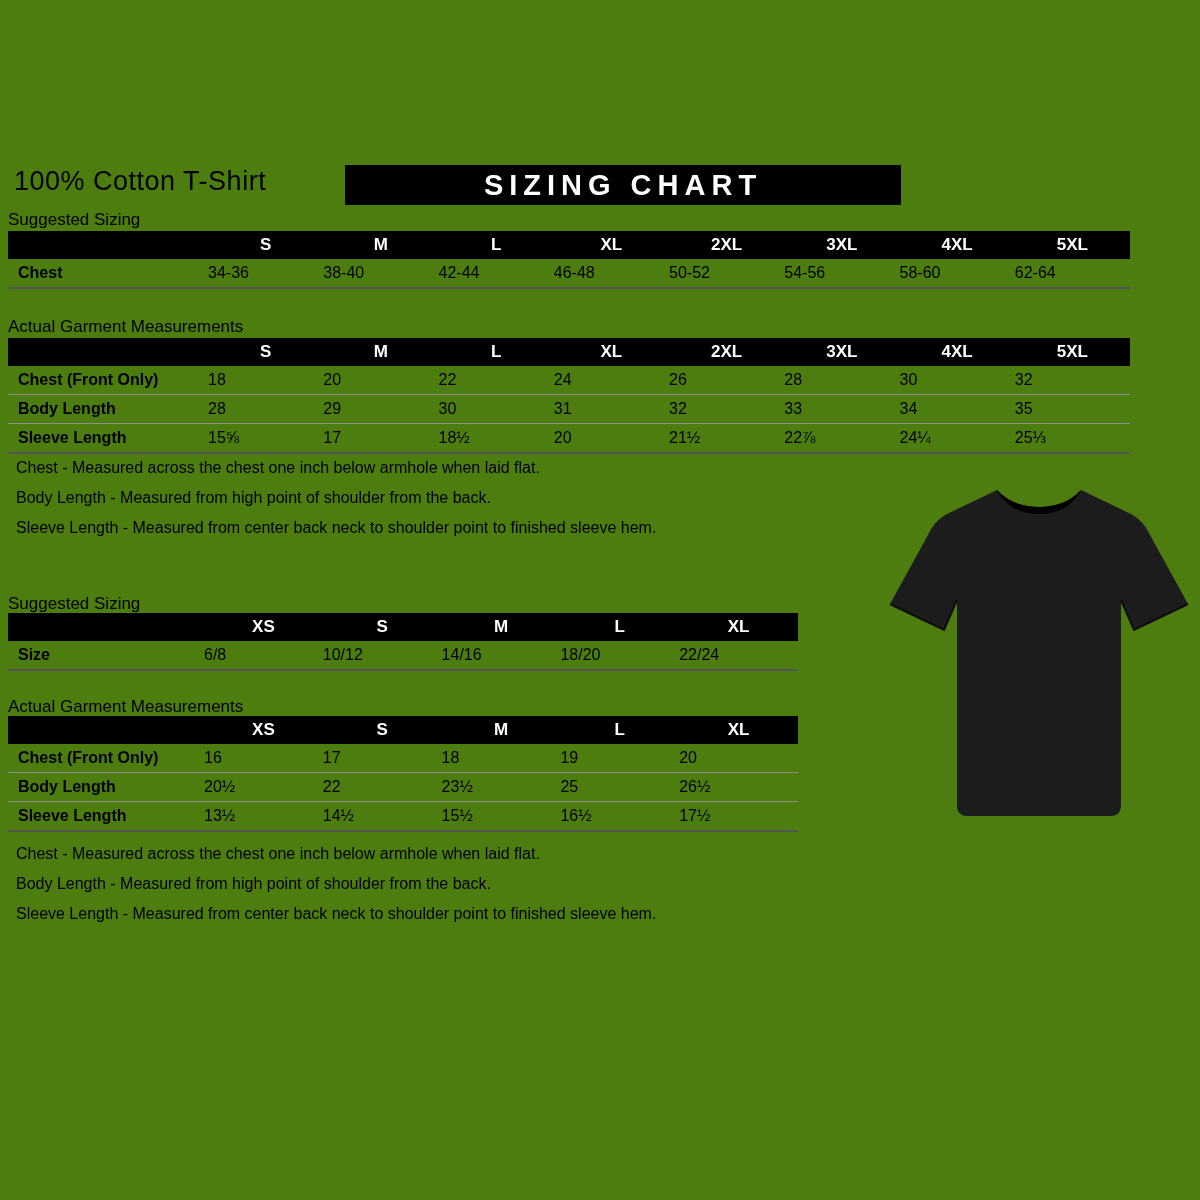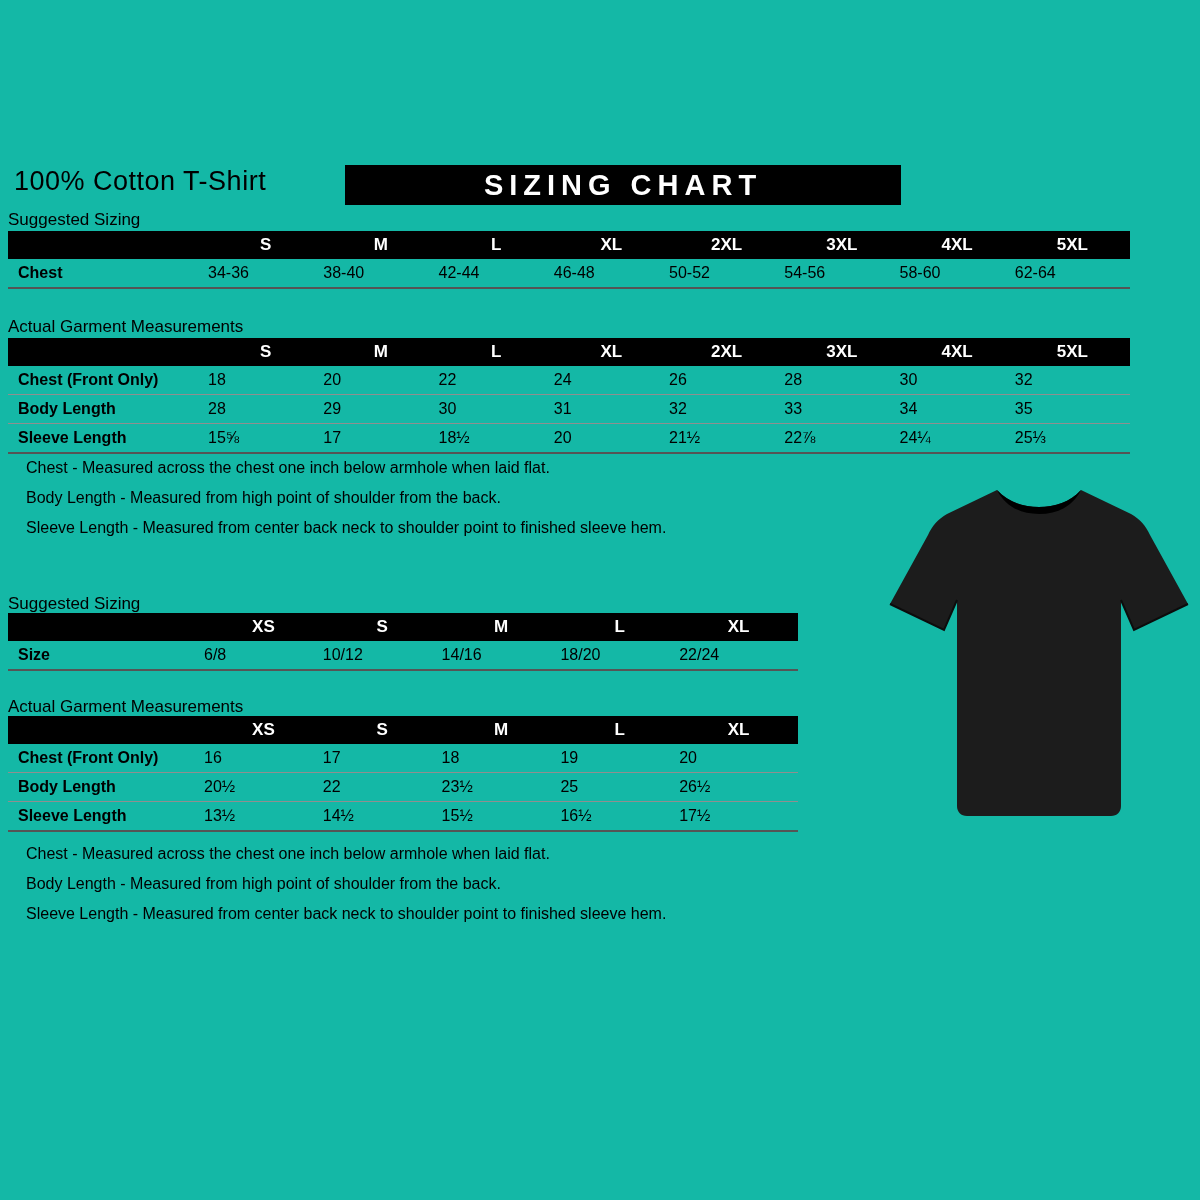--- a/index.html
+++ b/index.html
@@ -1,17 +1,17 @@
 <!DOCTYPE html>
 <html><head>
 <meta charset="utf-8">
 <style>
   html,body{margin:0;padding:0;background:#ffffff;}
   body{width:1200px;height:1200px;position:relative;font-family:"Liberation Sans",sans-serif;color:#000;}
-  .canvas{position:absolute;left:0;top:0;width:1200px;height:1200px;overflow:hidden;background:#14b8a6;}
+  .canvas{position:absolute;left:0;top:0;width:1200px;height:1200px;overflow:hidden;background:#4d7c0f;}
 
   .adult-title{position:absolute;left:14px;top:166px;font-size:27px;font-weight:400;letter-spacing:.5px;}
   .banner{position:absolute;left:345px;top:165px;width:556px;height:40px;background:#000;color:#fff;
           display:flex;align-items:center;justify-content:center;}
   .banner span{font-size:29px;font-weight:700;letter-spacing:6px;}
 
   .section-label{position:absolute;font-size:17px;font-weight:400;}
   .lbl-sugg-adult{left:8px;top:210px;}
   .lbl-actual-adult{left:8px;top:317px;}
   .lbl-sugg-youth{left:8px;top:594px;}
@@ -28,21 +28,21 @@
   .t-youth-actual{top:716px;}
   table.adult col.label-col{width:200px;}
   table.youth col.label-col{width:196px;}
   table.size-table thead th{background:#000;color:#fff;font-size:17px;font-weight:700;text-align:center;padding:4px 0;}
   table.size-table tbody th{font-size:16px;font-weight:700;text-align:left;padding:5px 0 5px 10px;border-bottom:1px solid #8f8f8f;}
   table.size-table tbody td{font-size:16px;text-align:left;padding:5px 0;border-bottom:1px solid #8f8f8f;}
 
   .notes{position:absolute;left:14px;width:820px;}
   .notes-adult{top:458px;}
   .notes-youth{top:844px;}
-  .notes p{margin:0 0 11px 12px;font-size:16px;line-height:19px;}
+  .notes p{margin:0 0 11px 2px;font-size:16px;line-height:19px;}
 
   .tshirt-wrap{position:absolute;left:888px;top:476px;width:302px;height:354px;}
 </style>
 </head>
 <body>
 
 <div class="canvas">
 
   <div class="adult-title">100% Cotton T-Shirt</div>
 

